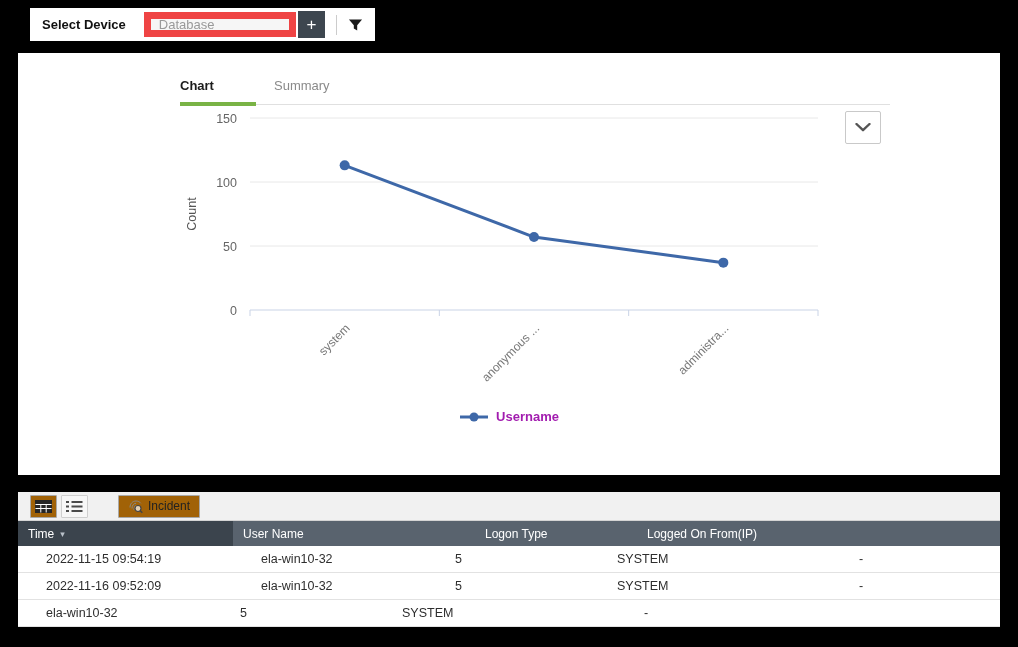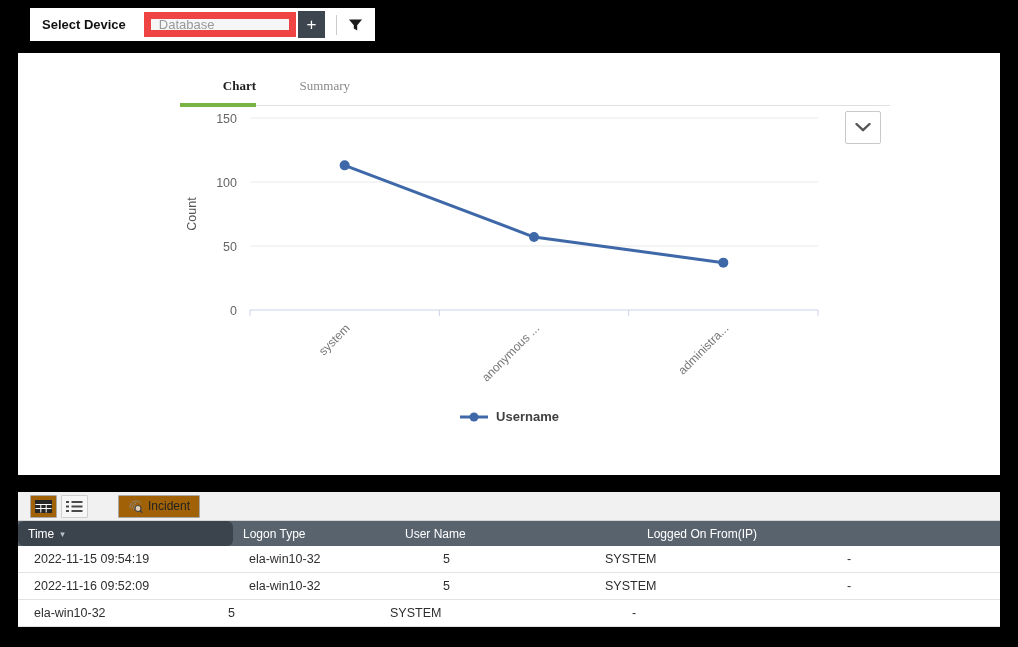--- a/index.html
+++ b/index.html
@@ -19,57 +19,57 @@
   .add-btn{width:27px;height:27px;background:var(--btn-dark);color:#fff;border:none;
            font-size:17px;line-height:1;display:flex;align-items:center;justify-content:center;
            margin-left:2px;cursor:pointer;padding:0;}
   .vdiv{width:1px;height:20px;background:#ccc;margin:0 11px;}
   .icon-btn{background:none;border:none;padding:0;display:flex;align-items:center;cursor:pointer;}
 
   
   .chart-panel{position:absolute;left:18px;top:53px;width:982px;height:422px;background:#fff;}
   .tabs{position:absolute;left:162px;top:19px;width:710px;display:flex;
         border-bottom:1px solid #e0e0e0;z-index:2;}
-  .tab{width:76px;text-align:right;font-size:13px;color:#8a8a8a;padding:6px 0 11px;
-       position:relative;cursor:pointer;margin-right:18px;font-family:Liberation Serif, serif;}
+  .tab{width:76px;text-align:left;font-size:13px;color:#8a8a8a;padding:6px 0 11px;
+       position:relative;cursor:pointer;margin-right:18px;}
   .tab.active{color:#1c1c1c;font-weight:700;}
   .tab.active::after{content:"";position:absolute;left:0;right:0;bottom:-2px;height:4px;
                      background:var(--green);}
   .collapse-btn{position:absolute;left:827px;top:58px;width:36px;height:33px;background:#fff;
                 border:1px solid #c9c9c9;border-radius:2px;display:flex;align-items:center;
                 justify-content:center;cursor:pointer;z-index:2;padding:0;}
   #chart-svg{position:absolute;left:0;top:0;z-index:1;}
   #chart-svg text{font-family:"Liberation Sans",sans-serif;}
   .tick{font-size:12.5px;fill:#666;}
   .xlab{font-size:12px;fill:#777;}
   .ylabel{font-size:12.5px;fill:#555;}
   .legend{position:absolute;left:0;right:0;top:356px;display:flex;justify-content:center;
           align-items:center;gap:7px;z-index:2;}
-  .legend-label{font-size:13px;font-weight:700;color:#404040;}
+  .legend-label{font-size:13px;font-weight:700;color:#a21caf;}
   .legend-line{stroke:var(--line);stroke-width:3;}
   .legend-dot{fill:var(--line);}
 
   
   .table-panel{position:absolute;left:18px;top:492px;width:982px;background:#fff;}
   .toolbar{height:29px;background:#f1f1f1;display:flex;align-items:center;padding-left:12px;
            border-bottom:1px solid #d4d4d4;box-sizing:border-box;}
   .tool-btn{height:23px;min-width:27px;background:#a16207;border:1px solid #a9a9a9;display:flex;
             align-items:center;justify-content:center;margin-right:4px;cursor:pointer;
             border-radius:1px;padding:0 3px;box-sizing:border-box;}
   .tool-btn.flat{background:#f7f7f7;border-color:#cfcfcf;}
   .incident-btn{margin-left:26px;padding:0 9px;font-size:12px;color:#222;gap:5px;
                 font-family:"Liberation Sans",sans-serif;}
   .thead{display:flex;height:25px;background:var(--hdr-light);}
   .th{color:#fff;font-size:12px;padding-left:10px;box-sizing:border-box;display:flex;
-      align-items:center;gap:6px;white-space:nowrap;overflow:hidden;cursor:pointer;border-radius:6px;}
+      align-items:center;gap:6px;white-space:nowrap;overflow:hidden;cursor:pointer;}
   .th.sorted{background:var(--hdr-dark);}
   .caret{font-size:9px;color:#b9c1c9;}
   .tbody .tr{display:flex;height:27px;border-bottom:1px solid #e2e2e2;background:#fff;
              box-sizing:border-box;}
-  .td{font-size:12.5px;color:#2e2e2e;line-height:26px;padding-left:16px;box-sizing:border-box;
+  .td{font-size:12.5px;color:#2e2e2e;line-height:26px;padding-left:28px;box-sizing:border-box;
       white-space:nowrap;overflow:hidden;}
 </style>
 </head>
 <body>
 
 <div class="stage">
 
   <div class="topbar">
     <span class="topbar-label">Select Device</span>
     <div class="input-wrap">
@@ -171,25 +171,25 @@
           </svg>
         </span>
         <span>Incident</span>
       </button>
     </div>
     <div class="thead" id="thead-row">
         <div class="th sorted" style="width: 215px;">
           <span>Time</span>
           <span class="caret">▾</span>
         </div>
+        <div class="th" style="width: 242px;">
+          <span>User Name</span>
+        </div>
         <div class="th" style="width: 162px;">
           <span>Logon Type</span>
-        </div>
-        <div class="th" style="width: 242px;">
-          <span>User Name</span>
         </div>
         <div class="th" style="width: 169px;">
           <span>Logged On From(IP)</span>
         </div>
       </div>
     <div class="tbody" id="tbody">
         <div class="tr">
           <div class="td" style="width: 215px;">2022-11-15 09:54:19</div>
           <div class="td" style="width: 194px;">ela-win10-32</div>
           <div class="td" style="width: 162px;">5</div>

